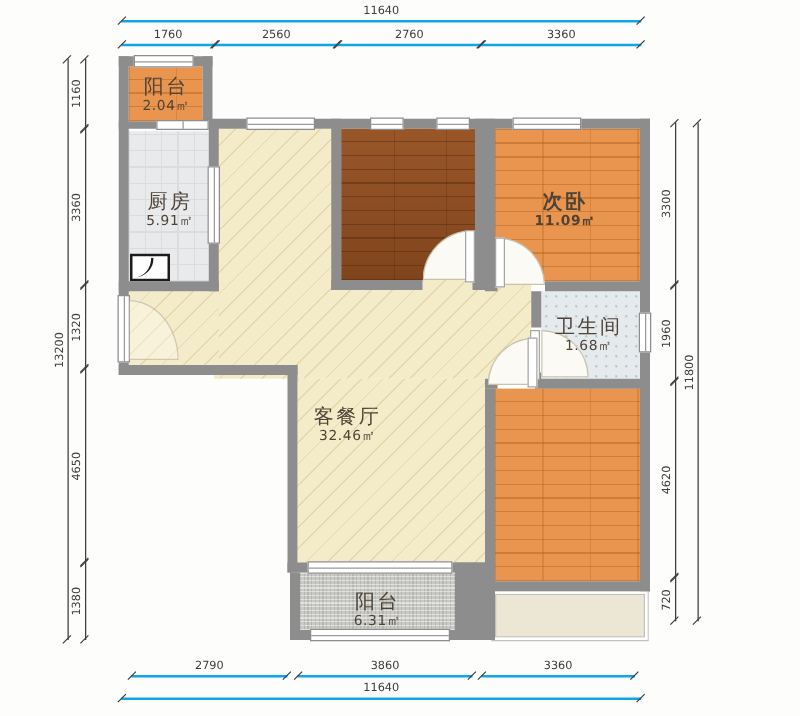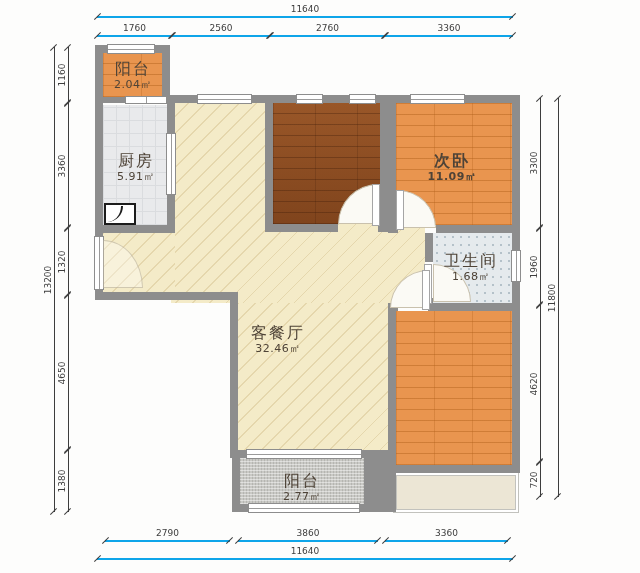--- a/index.html
+++ b/index.html
@@ -155,21 +155,21 @@
   <div class="abs room-label" style="left:432px;top:252px;width:78px;">
     <span class="nm">卫生间</span>
     <span class="ar">1.68㎡</span>
   </div>
   <div class="abs room-label" style="left:236px;top:296px;width:84px;margin-top:28px;">
     <span class="nm">客餐厅</span>
     <span class="ar">32.46㎡</span>
   </div>
   <div class="abs room-label" style="left:268px;top:472px;width:68px;">
     <span class="nm">阳台</span>
-    <span class="ar">2.77㎡</span>
+    <span class="ar">6.31㎡</span>
   </div>
 
   <div>
 
     <div class="abs dim dim-seg-h" style="left:97px;top:4px;width:416px;"><span class="lbl">11640</span></div>
     <div class="abs dim dim-seg-h" style="left:97px;top:23px;width:75px;"><span class="lbl">1760</span></div>
     <div class="abs dim dim-seg-h" style="left:172px;top:23px;width:98px;"><span class="lbl">2560</span></div>
     <div class="abs dim dim-seg-h" style="left:270px;top:23px;width:115px;"><span class="lbl">2760</span></div>
     <div class="abs dim dim-seg-h" style="left:385px;top:23px;width:128px;"><span class="lbl">3360</span></div>
 

